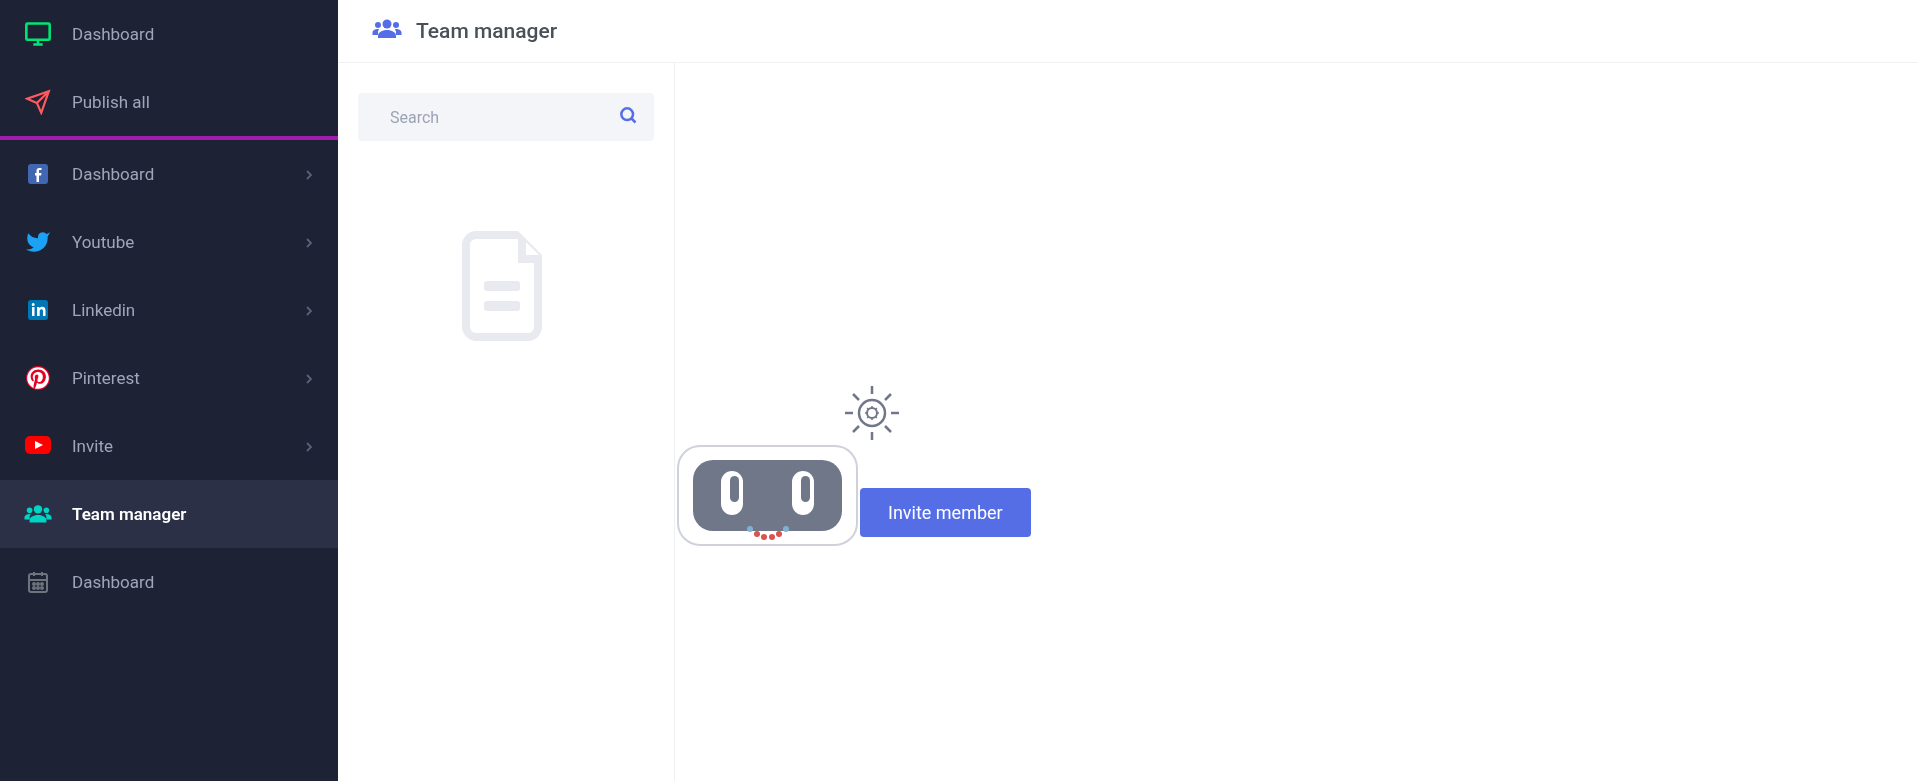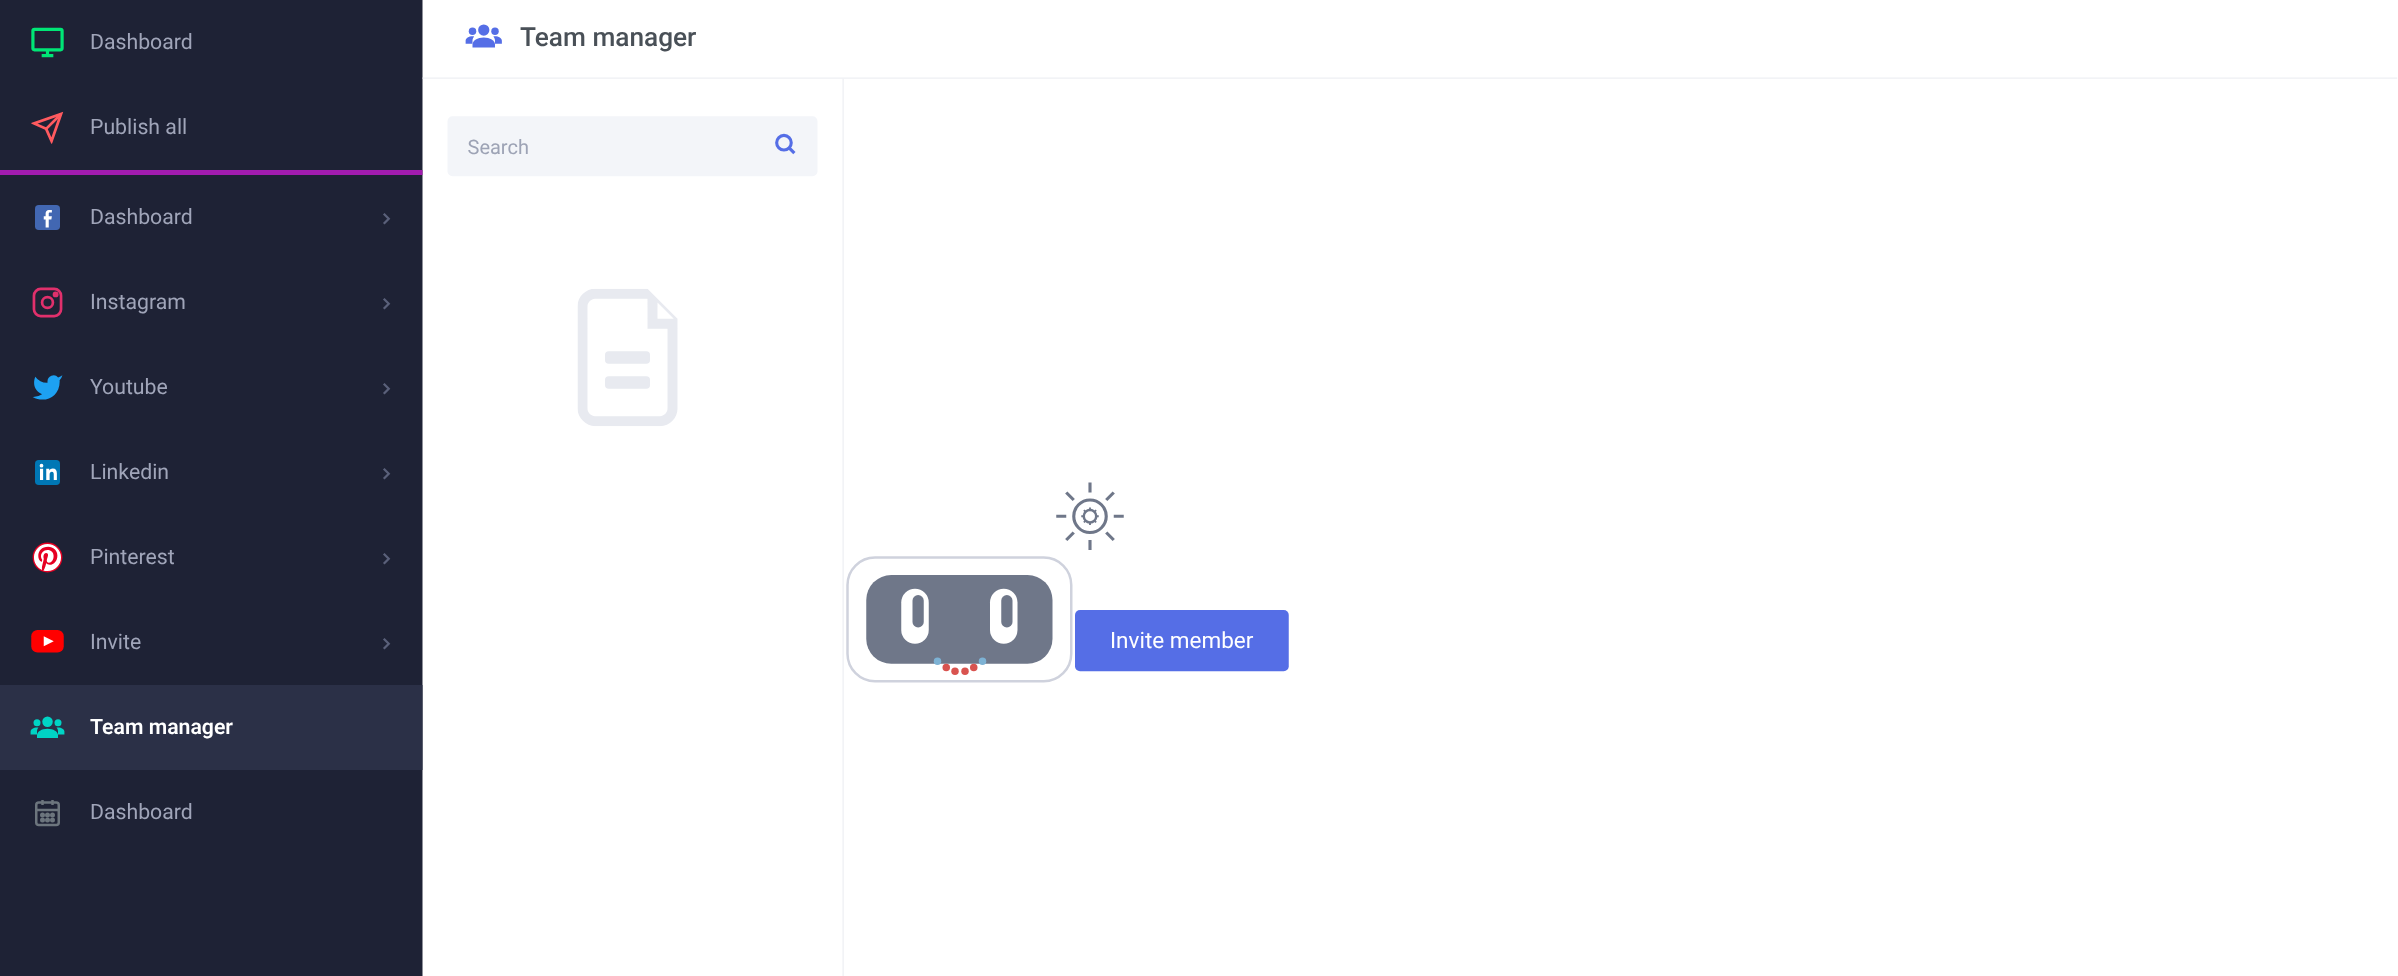--- a/index.html
+++ b/index.html
@@ -14,21 +14,21 @@
     .chevron { color: #5a607a; }
     
     .main { flex: 1; display: flex; flex-direction: column; }
     .header { display: flex; align-items: center; padding: 18px 34px; border-bottom: 1px solid #eef0f4; }
     .header-icon { color: #556ee6; margin-right: 14px; }
     .header-title { font-size: 21px; color: #495057; font-weight: 500; }
     
     .content { flex: 1; display: flex; }
     .left-panel { width: 337px; border-right: 1px solid #eef0f4; padding: 30px 20px; }
     .search-box { background: #f3f5f9; border-radius: 4px; display: flex; align-items: center; padding: 12px 16px; }
-    .search-input { background: transparent; border: none; outline: none; flex: 1; font-size: 16px; color: #0f172a; }
+    .search-input { background: transparent; border: none; outline: none; flex: 1; font-size: 16px; color: #0f172a; margin-left: 16px; }
     .search-input::placeholder { color: #9da3b5; }
     .search-icon { color: #556ee6; }
     .empty-file { display: flex; justify-content: center; margin-top: 90px; color: #e8eaf0; }
     
     .right-panel { flex: 1; display: flex; flex-direction: row; align-items: center; padding-top: 180px; }
     .robot-area { position: relative; margin-bottom: 30px; }
     .idea-bulb { position: absolute; top: -60px; right: -42px; color: #6f7789; }
     .invite-btn { background: #556ee6; color: #fff; border: none; padding: 14px 28px; font-size: 18px; border-radius: 4px; cursor: pointer; }
   </style>
 </head>
@@ -63,33 +63,20 @@
           <rect x="2" y="2" width="20" height="20" rx="3" fill="#4267b2"></rect>
           <path d="M15.5 8h-2c-.3 0-.5.2-.5.5V11h2.5l-.4 2.5H13V20h-2.5v-6.5H9V11h1.5V8.5c0-1.4 1.1-2.5 2.5-2.5h2.5V8z" fill="#fff"></path>
         </svg>
     </span>
     <span class="sidebar-label">Dashboard</span>
     <span class="chevron"><svg width="10" height="10" viewBox="0 0 10 10">
           <path d="M3 1l4 4-4 4" fill="none" stroke="currentColor" stroke-width="1.8"></path>
         </svg></span>
   </div>
 
-  <div class="sidebar-item">
-    <span class="sidebar-icon">
-      <svg width="26" height="26" viewBox="0 0 24 24" fill="none" stroke="#e1306c" stroke-width="2">
-          <rect x="2" y="2" width="20" height="20" rx="5"></rect>
-          <circle cx="12" cy="12" r="4"></circle>
-          <circle cx="18" cy="6" r="1.2" fill="#e1306c"></circle>
-        </svg>
-    </span>
-    <span class="sidebar-label">Instagram</span>
-    <span class="chevron"><svg width="10" height="10" viewBox="0 0 10 10">
-          <path d="M3 1l4 4-4 4" fill="none" stroke="currentColor" stroke-width="1.8"></path>
-        </svg></span>
-  </div>
 
   <div class="sidebar-item">
     <span class="sidebar-icon">
       <svg width="26" height="26" viewBox="0 0 24 24" fill="#1da1f2">
           <path d="M23 3a10.9 10.9 0 0 1-3.14 1.53 4.48 4.48 0 0 0-7.86 3v1A10.66 10.66 0 0 1 3 4s-4 9 5 13a11.64 11.64 0 0 1-7 2c9 5 20 0 20-11.5a4.5 4.5 0 0 0-.08-.83A7.72 7.72 0 0 0 23 3z"></path>
         </svg>
     </span>
     <span class="sidebar-label">Youtube</span>
     <span class="chevron"><svg width="10" height="10" viewBox="0 0 10 10">
           <path d="M3 1l4 4-4 4" fill="none" stroke="currentColor" stroke-width="1.8"></path>

